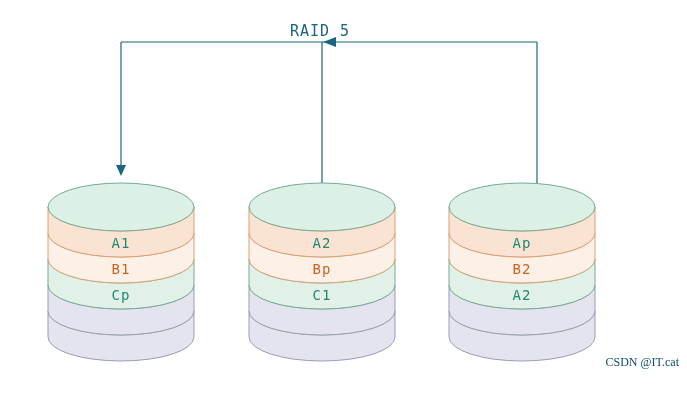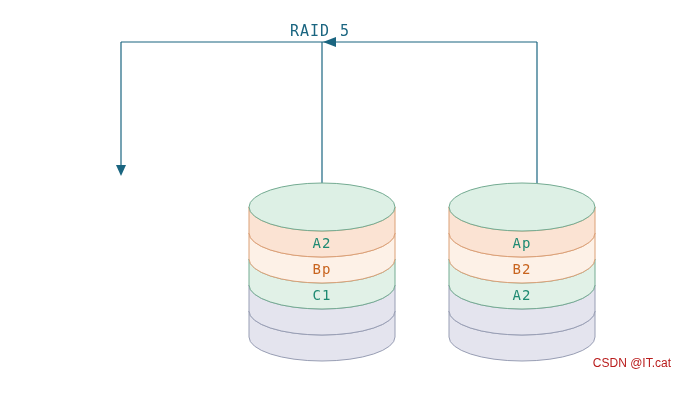--- a/index.html
+++ b/index.html
@@ -20,39 +20,52 @@
   .band.peach{fill:#fbe3d3;stroke:#dba077;}
   .band.cream{fill:#fdf1e7;stroke:#dba077;}
   .band.green{fill:#e1f1e7;stroke:#74ab92;}
   .band.gray{fill:#e4e4ee;stroke:#989eb4;}
   .disk-top{fill:#ddf0e5;stroke:#74ab92;stroke-width:1;}
   .lbl{font-size:14px;text-anchor:middle;letter-spacing:1px;
        font-family:"DejaVu Sans Mono","Liberation Mono",monospace;}
   .lbl.teal{fill:#1f8a72;}
   .lbl.orange{fill:#c8641f;}
   .watermark{
-    position:absolute;right:16px;bottom:8px;font-size:12px;color:#b91c1c;
-    font-family:Liberation Sans, sans-serif;
+    position:absolute;right:8px;bottom:8px;font-size:12px;color:#0c4a6e;
+    font-family:Liberation Serif, serif;
   }
 </style>
 </head>
 <body>
 
 <div class="stage">
 
   <svg class="connectors" width="687" height="414" viewBox="0 0 687 414">
     <path class="conn-line" d="M 121 42 L 537 42"></path>
     <path class="conn-line" d="M 121 42 L 121 166"></path>
     <path class="conn-line" d="M 322 42 L 322 184"></path>
     <path class="conn-line" d="M 537 42 L 537 184"></path>
     <path class="arrowhead" d="M 121 176 L 116 165 L 126 165 Z"></path>
     <path class="arrowhead" d="M 323 42 L 336 37 L 336 47 Z"></path>
     <text class="title" x="320" y="36">RAID 5</text>
   </svg>
 
+  <div class="disk disk-1">
+    <svg width="148" height="181" viewBox="0 0 148 181">
+      <path class="band gray" d="M 1 129 A 73 24 0 0 0 147 129 L 147 155 A 73 24 0 0 1 1 155 Z"></path>
+      <path class="band gray" d="M 1 103 A 73 24 0 0 0 147 103 L 147 129 A 73 24 0 0 1 1 129 Z"></path>
+      <path class="band green" d="M 1 77 A 73 24 0 0 0 147 77 L 147 103 A 73 24 0 0 1 1 103 Z"></path>
+      <path class="band cream" d="M 1 51 A 73 24 0 0 0 147 51 L 147 77 A 73 24 0 0 1 1 77 Z"></path>
+      <path class="band peach" d="M 1 25 A 73 24 0 0 0 147 25 L 147 51 A 73 24 0 0 1 1 51 Z"></path>
+      <ellipse class="disk-top" cx="74" cy="25" rx="73" ry="24"></ellipse>
+      <text class="lbl teal" x="74" y="66">A1</text>
+      <text class="lbl orange" x="74" y="92">B1</text>
+      <text class="lbl teal" x="74" y="118">Cp</text>
+    </svg>
+  </div>
 
   <div class="disk disk-2">
     <svg width="148" height="181" viewBox="0 0 148 181">
       <path class="band gray" d="M 1 129 A 73 24 0 0 0 147 129 L 147 155 A 73 24 0 0 1 1 155 Z"></path>
       <path class="band gray" d="M 1 103 A 73 24 0 0 0 147 103 L 147 129 A 73 24 0 0 1 1 129 Z"></path>
       <path class="band green" d="M 1 77 A 73 24 0 0 0 147 77 L 147 103 A 73 24 0 0 1 1 103 Z"></path>
       <path class="band cream" d="M 1 51 A 73 24 0 0 0 147 51 L 147 77 A 73 24 0 0 1 1 77 Z"></path>
       <path class="band peach" d="M 1 25 A 73 24 0 0 0 147 25 L 147 51 A 73 24 0 0 1 1 51 Z"></path>
       <ellipse class="disk-top" cx="74" cy="25" rx="73" ry="24"></ellipse>
       <text class="lbl teal" x="74" y="66">A2</text>

